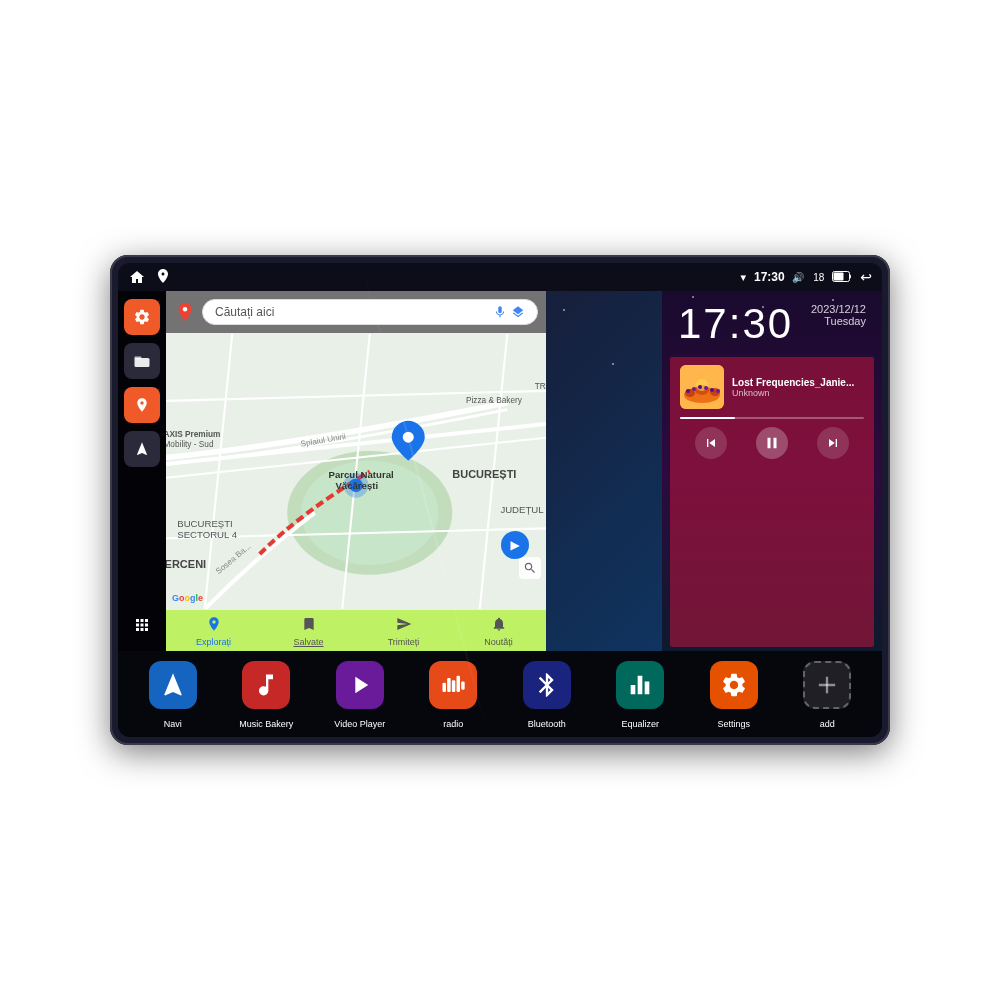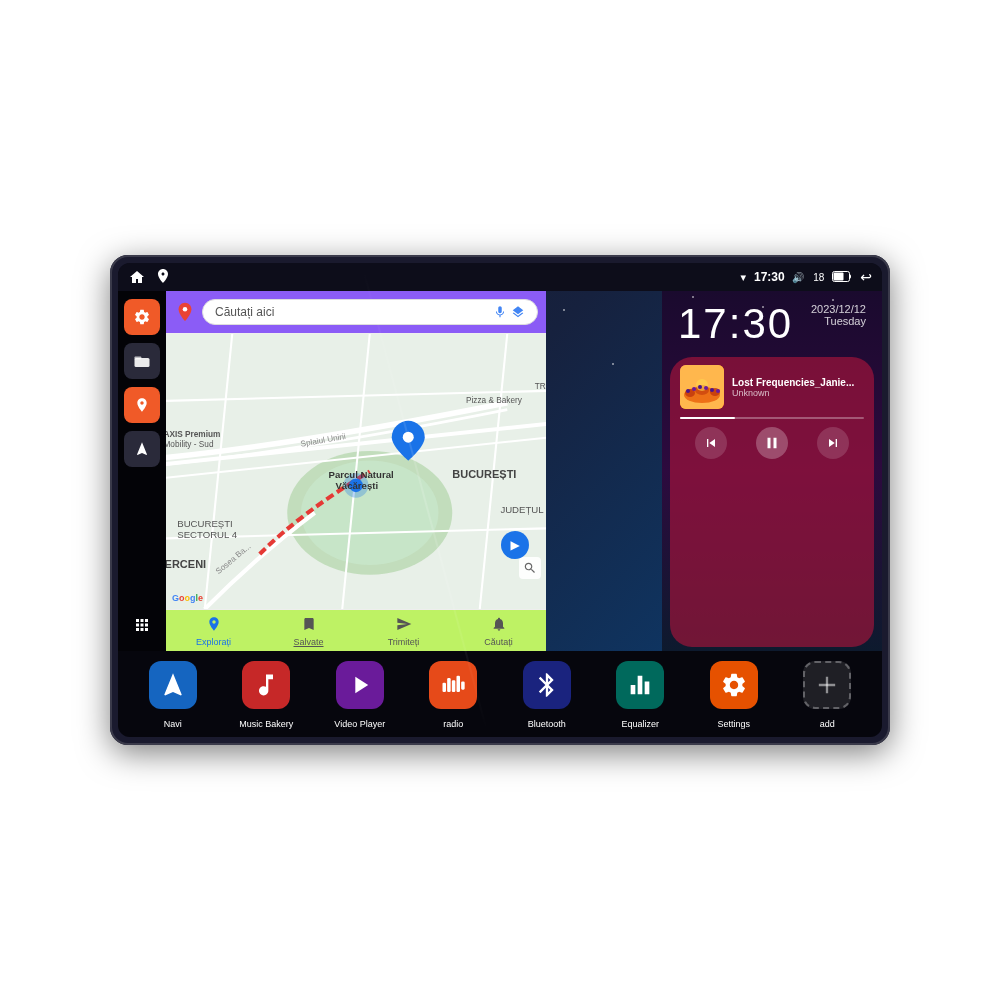--- a/index.html
+++ b/index.html
@@ -129,21 +129,21 @@
       width: 380px;
       height: 100%;
       background: white;
       display: flex;
       flex-direction: column;
       overflow: hidden;
     }
 
     .maps-search-bar {
       padding: 8px;
-      background: #8b5cf6;
+      background: #737373;
       display: flex;
       align-items: center;
       gap: 6px;
       border-bottom: 1px solid #eee;
       justify-content: center;
     }
 
     .search-input-field {
       flex: 1;
       border: 1px solid #ddd;
@@ -231,21 +231,21 @@
     }
 
     .clock-day {
       font-size: 11px;
     }
 
     
     .music-widget {
       margin: 4px 8px;
       background: rgba(180, 20, 60, 0.6);
-      border-radius: 22px;
+      border-radius: 2px;
       padding: 8px 10px;
       flex: 1;
     }
 
     .music-info {
       display: flex;
       gap: 8px;
       align-items: center;
       margin-bottom: 8px;
     }
@@ -631,21 +631,21 @@
                 </svg>
               </div>
               <span class="maps-tab-label" style="color:#555;">Trimiteți</span>
             </div>
             <div class="maps-tab">
               <div class="maps-tab-icon">
                 <svg width="16" height="16" viewBox="0 0 24 24" fill="#555">
                   <path d="M12 22c1.1 0 2-.9 2-2h-4c0 1.1.9 2 2 2zm6-6v-5c0-3.07-1.64-5.64-4.5-6.32V4c0-.83-.67-1.5-1.5-1.5s-1.5.67-1.5 1.5v.68C7.63 5.36 6 7.92 6 11v5l-2 2v1h16v-1l-2-2z"></path>
                 </svg>
               </div>
-              <span class="maps-tab-label" style="color:#555;">Căutați</span>
+              <span class="maps-tab-label" style="color:#555;">Noutăți</span>
             </div>
           </div>
         </div>
       </div>
 
       <div class="right-panel">
 
         <div style="position:relative;">
           <div class="star" style="position:absolute;top:5px;left:30px;"></div>
           <div class="star" style="position:absolute;top:15px;left:100px;"></div>

